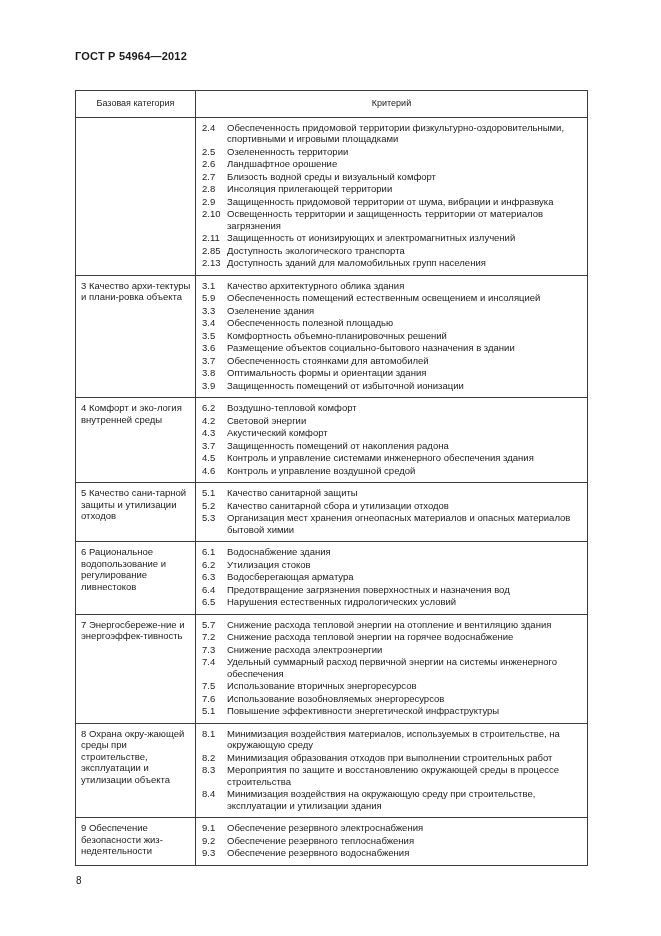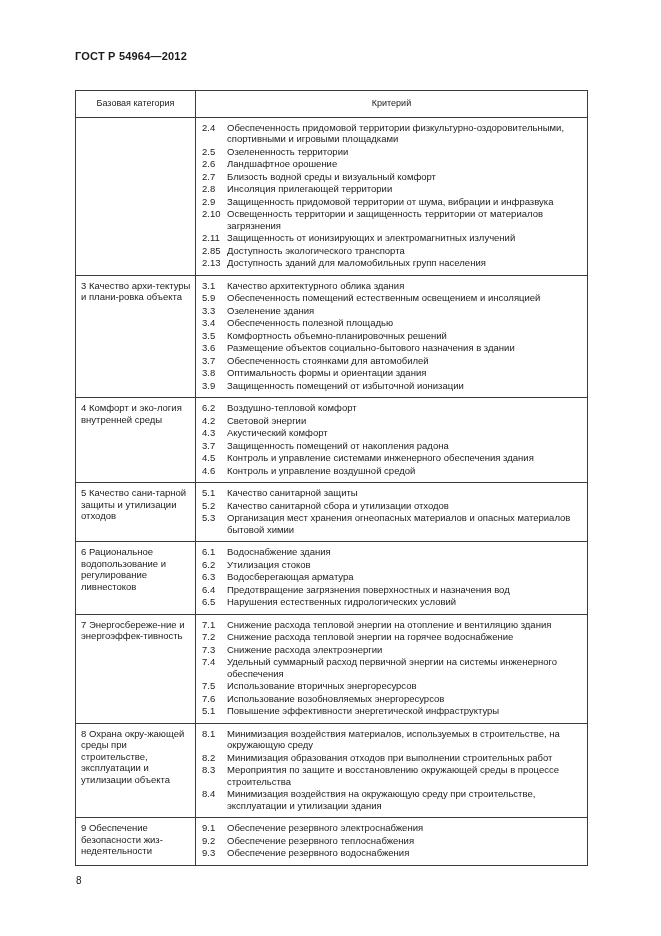--- a/index.html
+++ b/index.html
@@ -244,21 +244,21 @@
             <div class="crit">
               <span class="crit-num">6.5</span>
               <span class="crit-text">Нарушения естественных гидрологических условий</span>
             </div>
           </td>
         </tr>
         <tr>
           <td class="cat-cell">7 Энергосбереже-ние и энергоэффек-тивность</td>
           <td class="crit-cell">
             <div class="crit">
-              <span class="crit-num">7.1</span>
+              <span class="crit-num">5.7</span>
               <span class="crit-text">Снижение расхода тепловой энергии на отопление и вентиляцию здания</span>
             </div>
             <div class="crit">
               <span class="crit-num">7.2</span>
               <span class="crit-text">Снижение расхода тепловой энергии на горячее водоснабжение</span>
             </div>
             <div class="crit">
               <span class="crit-num">7.3</span>
               <span class="crit-text">Снижение расхода электроэнергии</span>
             </div>

